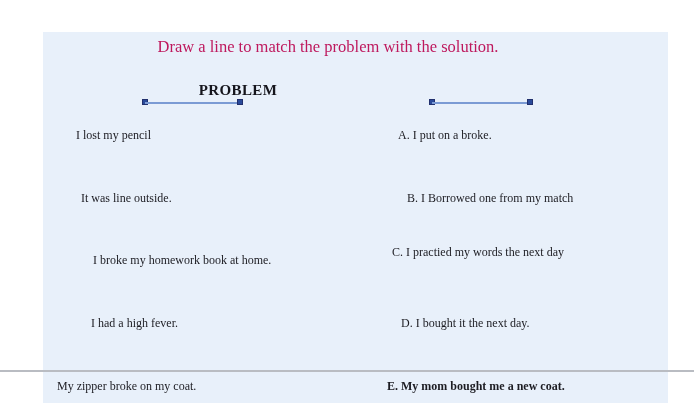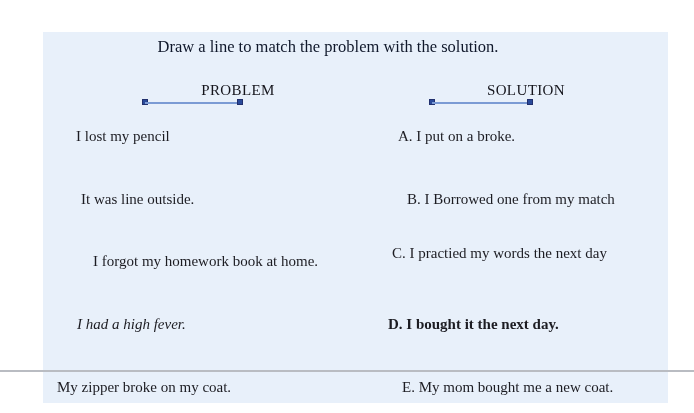--- a/index.html
+++ b/index.html
@@ -26,29 +26,29 @@
     overflow: hidden;
   }
 
   #worksheet-title {
     position: absolute;
     left: 0;
     top: 5px;
     width: 570px;
     text-align: center;
     font-size: 16.5px;
-    color: #0f172a;
+    color: #be185d;
     font-family: "Liberation Serif", "DejaVu Serif", serif;
     white-space: nowrap;
   }
 
   .column-header {
     position: absolute;
     font-size: 15px;
-    font-weight: normal;
+    font-weight: bold;
     color: #15151c;
     letter-spacing: 0.4px;
     white-space: nowrap;
     text-align: center;
   }
   #header-problem {
     left: 105px;
     top: 50px;
     width: 180px;
   }
@@ -89,21 +89,21 @@
     width: 101px;
   }
   #rule-solution {
     left: 386px;
     top: 67px;
     width: 104px;
   }
 
   .match-item {
     position: absolute;
-    font-size: 15px;
+    font-size: 12px;
     color: #1c1c22;
     white-space: nowrap;
     font-family: "Liberation Serif", "DejaVu Serif", serif;
   }
 
   #bottom-divider {
     position: absolute;
     left: 0;
     top: 370px;
     width: 694px;
@@ -119,38 +119,37 @@
   <div id="worksheet-title">Draw a line to match the problem with the solution.</div>
 
   <div class="column-header" id="header-problem">PROBLEM</div>
 
   <div class="accent-rule" id="rule-problem">
     <span class="rule-handle handle-start"></span>
     <span class="rule-line"></span>
     <span class="rule-handle handle-end"></span>
   </div>
 
-  <div class="column-header" id="header-solution">SOLUTION</div>
 
   <div class="accent-rule" id="rule-solution">
     <span class="rule-handle handle-start"></span>
     <span class="rule-line"></span>
     <span class="rule-handle handle-end"></span>
   </div>
 
   <div id="problem-list">
       <div class="match-item" style="left: 33px; top: 96px;">I lost my pencil</div>
       <div class="match-item" style="left: 38px; top: 159px;">It was line outside.</div>
-      <div class="match-item" style="left: 50px; top: 221px;">I forgot my homework book at home.</div>
-      <div class="match-item" style="left: 34px; top: 284px; font-style: italic;">I had a high fever.</div>
+      <div class="match-item" style="left: 50px; top: 221px;">I broke my homework book at home.</div>
+      <div class="match-item" style="left: 48px; top: 284px;">I had a high fever.</div>
       <div class="match-item" style="left: 14px; top: 347px;">My zipper broke on my coat.</div>
     </div>
   <div id="solution-list">
       <div class="match-item" style="left: 355px; top: 96px;">A. I put on a broke.</div>
       <div class="match-item" style="left: 364px; top: 159px;">B. I Borrowed one from my match</div>
       <div class="match-item" style="left: 349px; top: 213px;">C. I practied my words the next day</div>
-      <div class="match-item" style="left: 345px; top: 284px; font-weight: bold;">D. I bought it the next day.</div>
-      <div class="match-item" style="left: 359px; top: 347px;">E. My mom bought me a new coat.</div>
+      <div class="match-item" style="left: 358px; top: 284px;">D. I bought it the next day.</div>
+      <div class="match-item" style="left: 344px; top: 347px; font-weight: bold;">E. My mom bought me a new coat.</div>
     </div>
 
 </div>
 
 <div id="bottom-divider"></div>
 
 </body></html>

